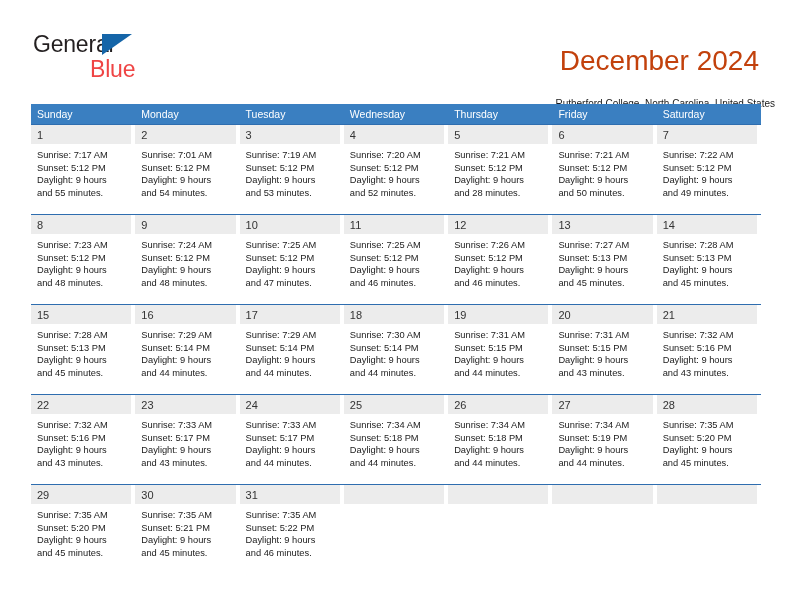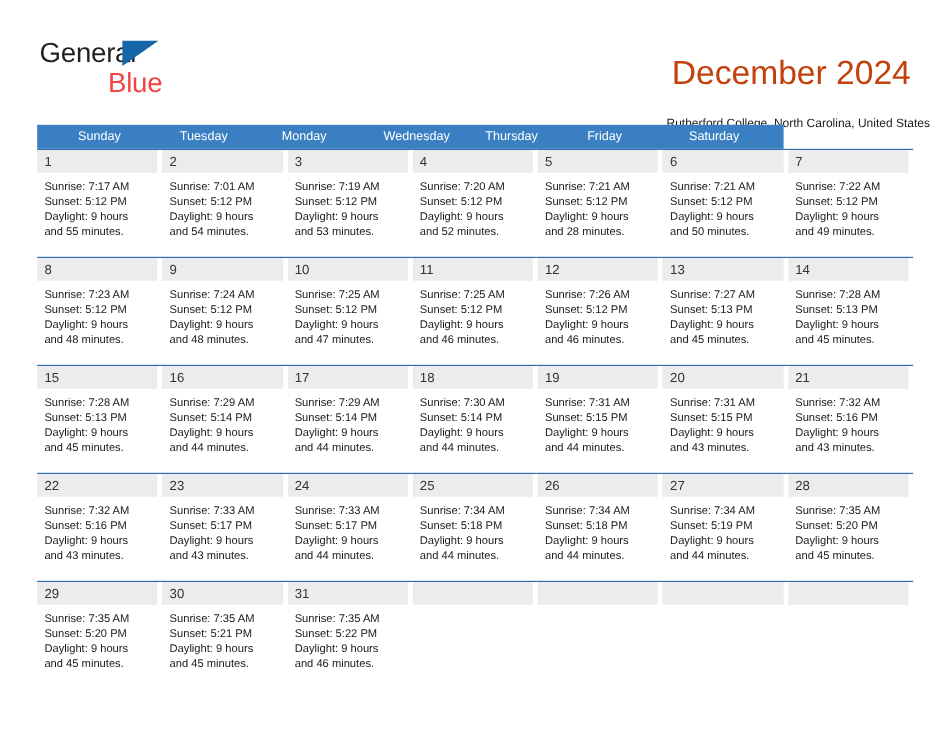--- a/index.html
+++ b/index.html
@@ -95,24 +95,23 @@
   
   .calendar {
     position: absolute;
     left: 31px;
     top: 104px;
     width: 730px;
   }
 
   .weekday-row {
     display: flex;
-    width: 594px;
+    width: 730px;
     background: #3a7fc1;
     height: 20px;
-    padding-left: 28px;
   }
   .weekday-cell {
     flex: 1 1 0;
     font-size: 10.5px;
     color: #ffffff;
     line-height: 20px;
     padding-left: 6px;
     box-sizing: border-box;
     white-space: nowrap;
   }
@@ -172,22 +171,22 @@
       <h1 class="month-title">December 2024</h1>
       <h2 class="location-title">Rutherford College, North Carolina, United States</h2>
     </div>
 
   </div>
 
   <div class="calendar">
 
     <div class="weekday-row">
       <div class="weekday-cell">Sunday</div>
+      <div class="weekday-cell">Monday</div>
       <div class="weekday-cell">Tuesday</div>
-      <div class="weekday-cell">Monday</div>
       <div class="weekday-cell">Wednesday</div>
       <div class="weekday-cell">Thursday</div>
       <div class="weekday-cell">Friday</div>
       <div class="weekday-cell">Saturday</div>
     </div>
 
     <div class="week-row">
       <div class="day-cell">
         <div class="daynum-band"><span class="daynum">1</span></div>
         <div class="day-body">

